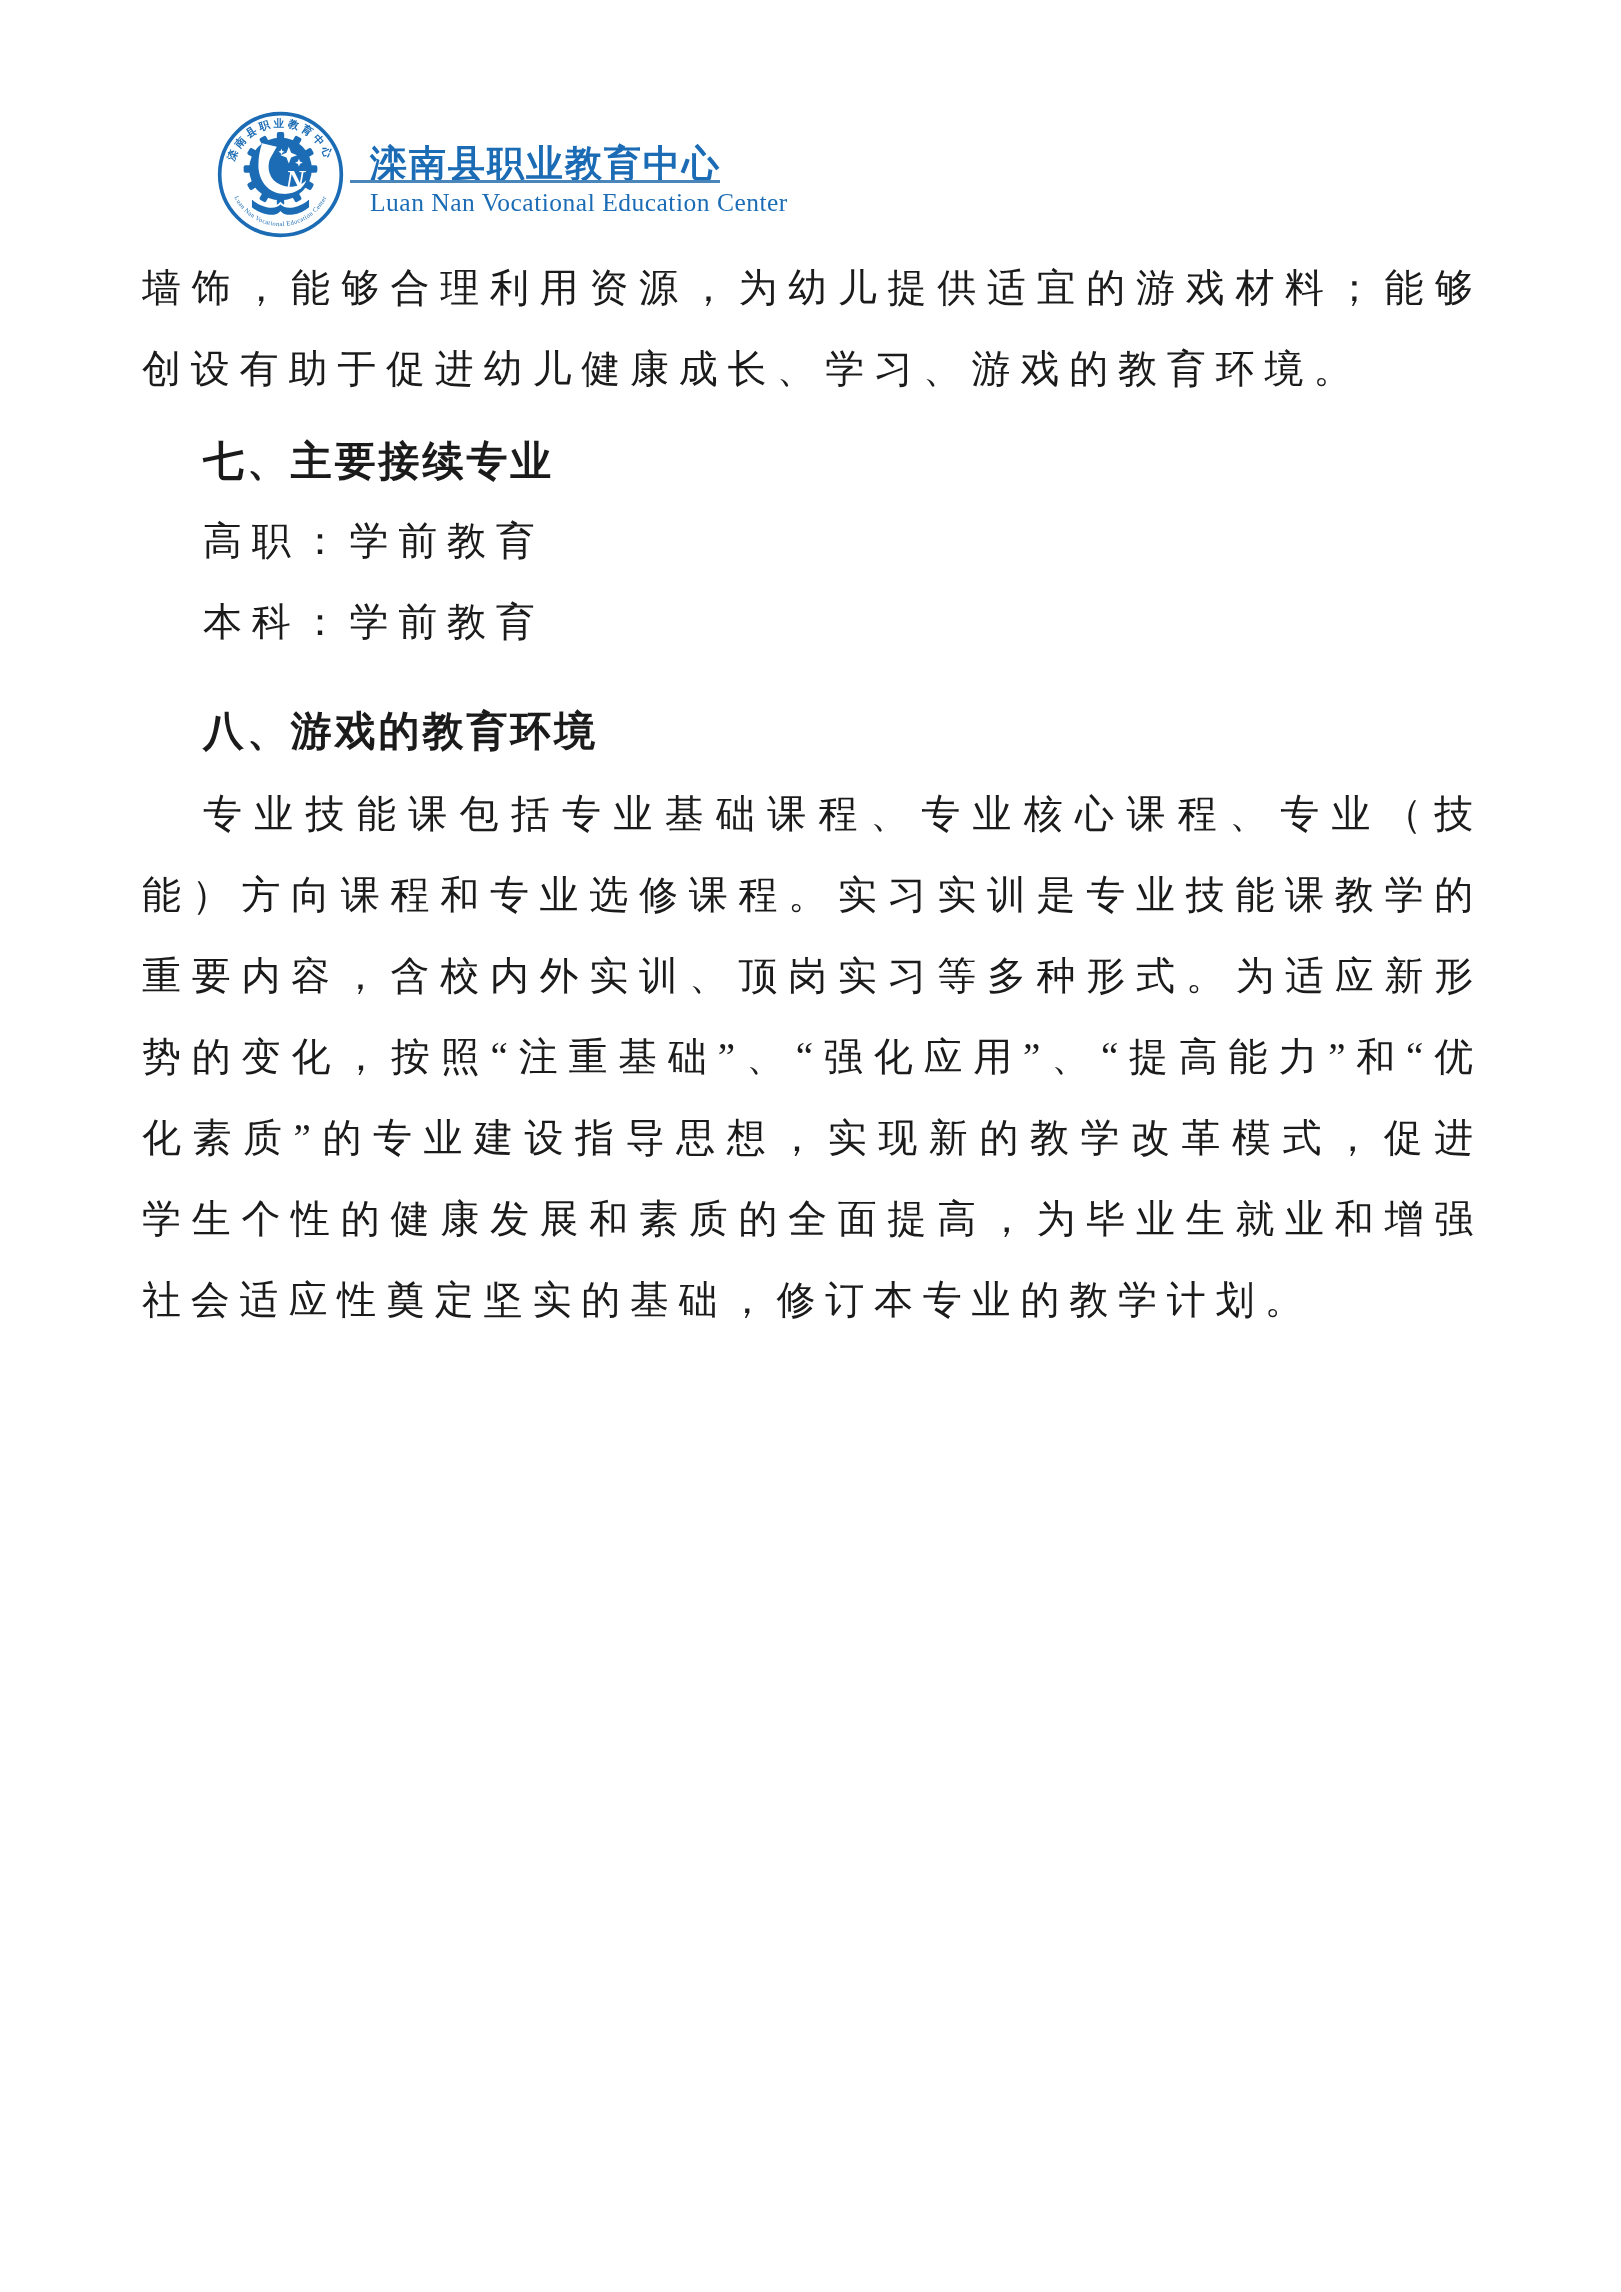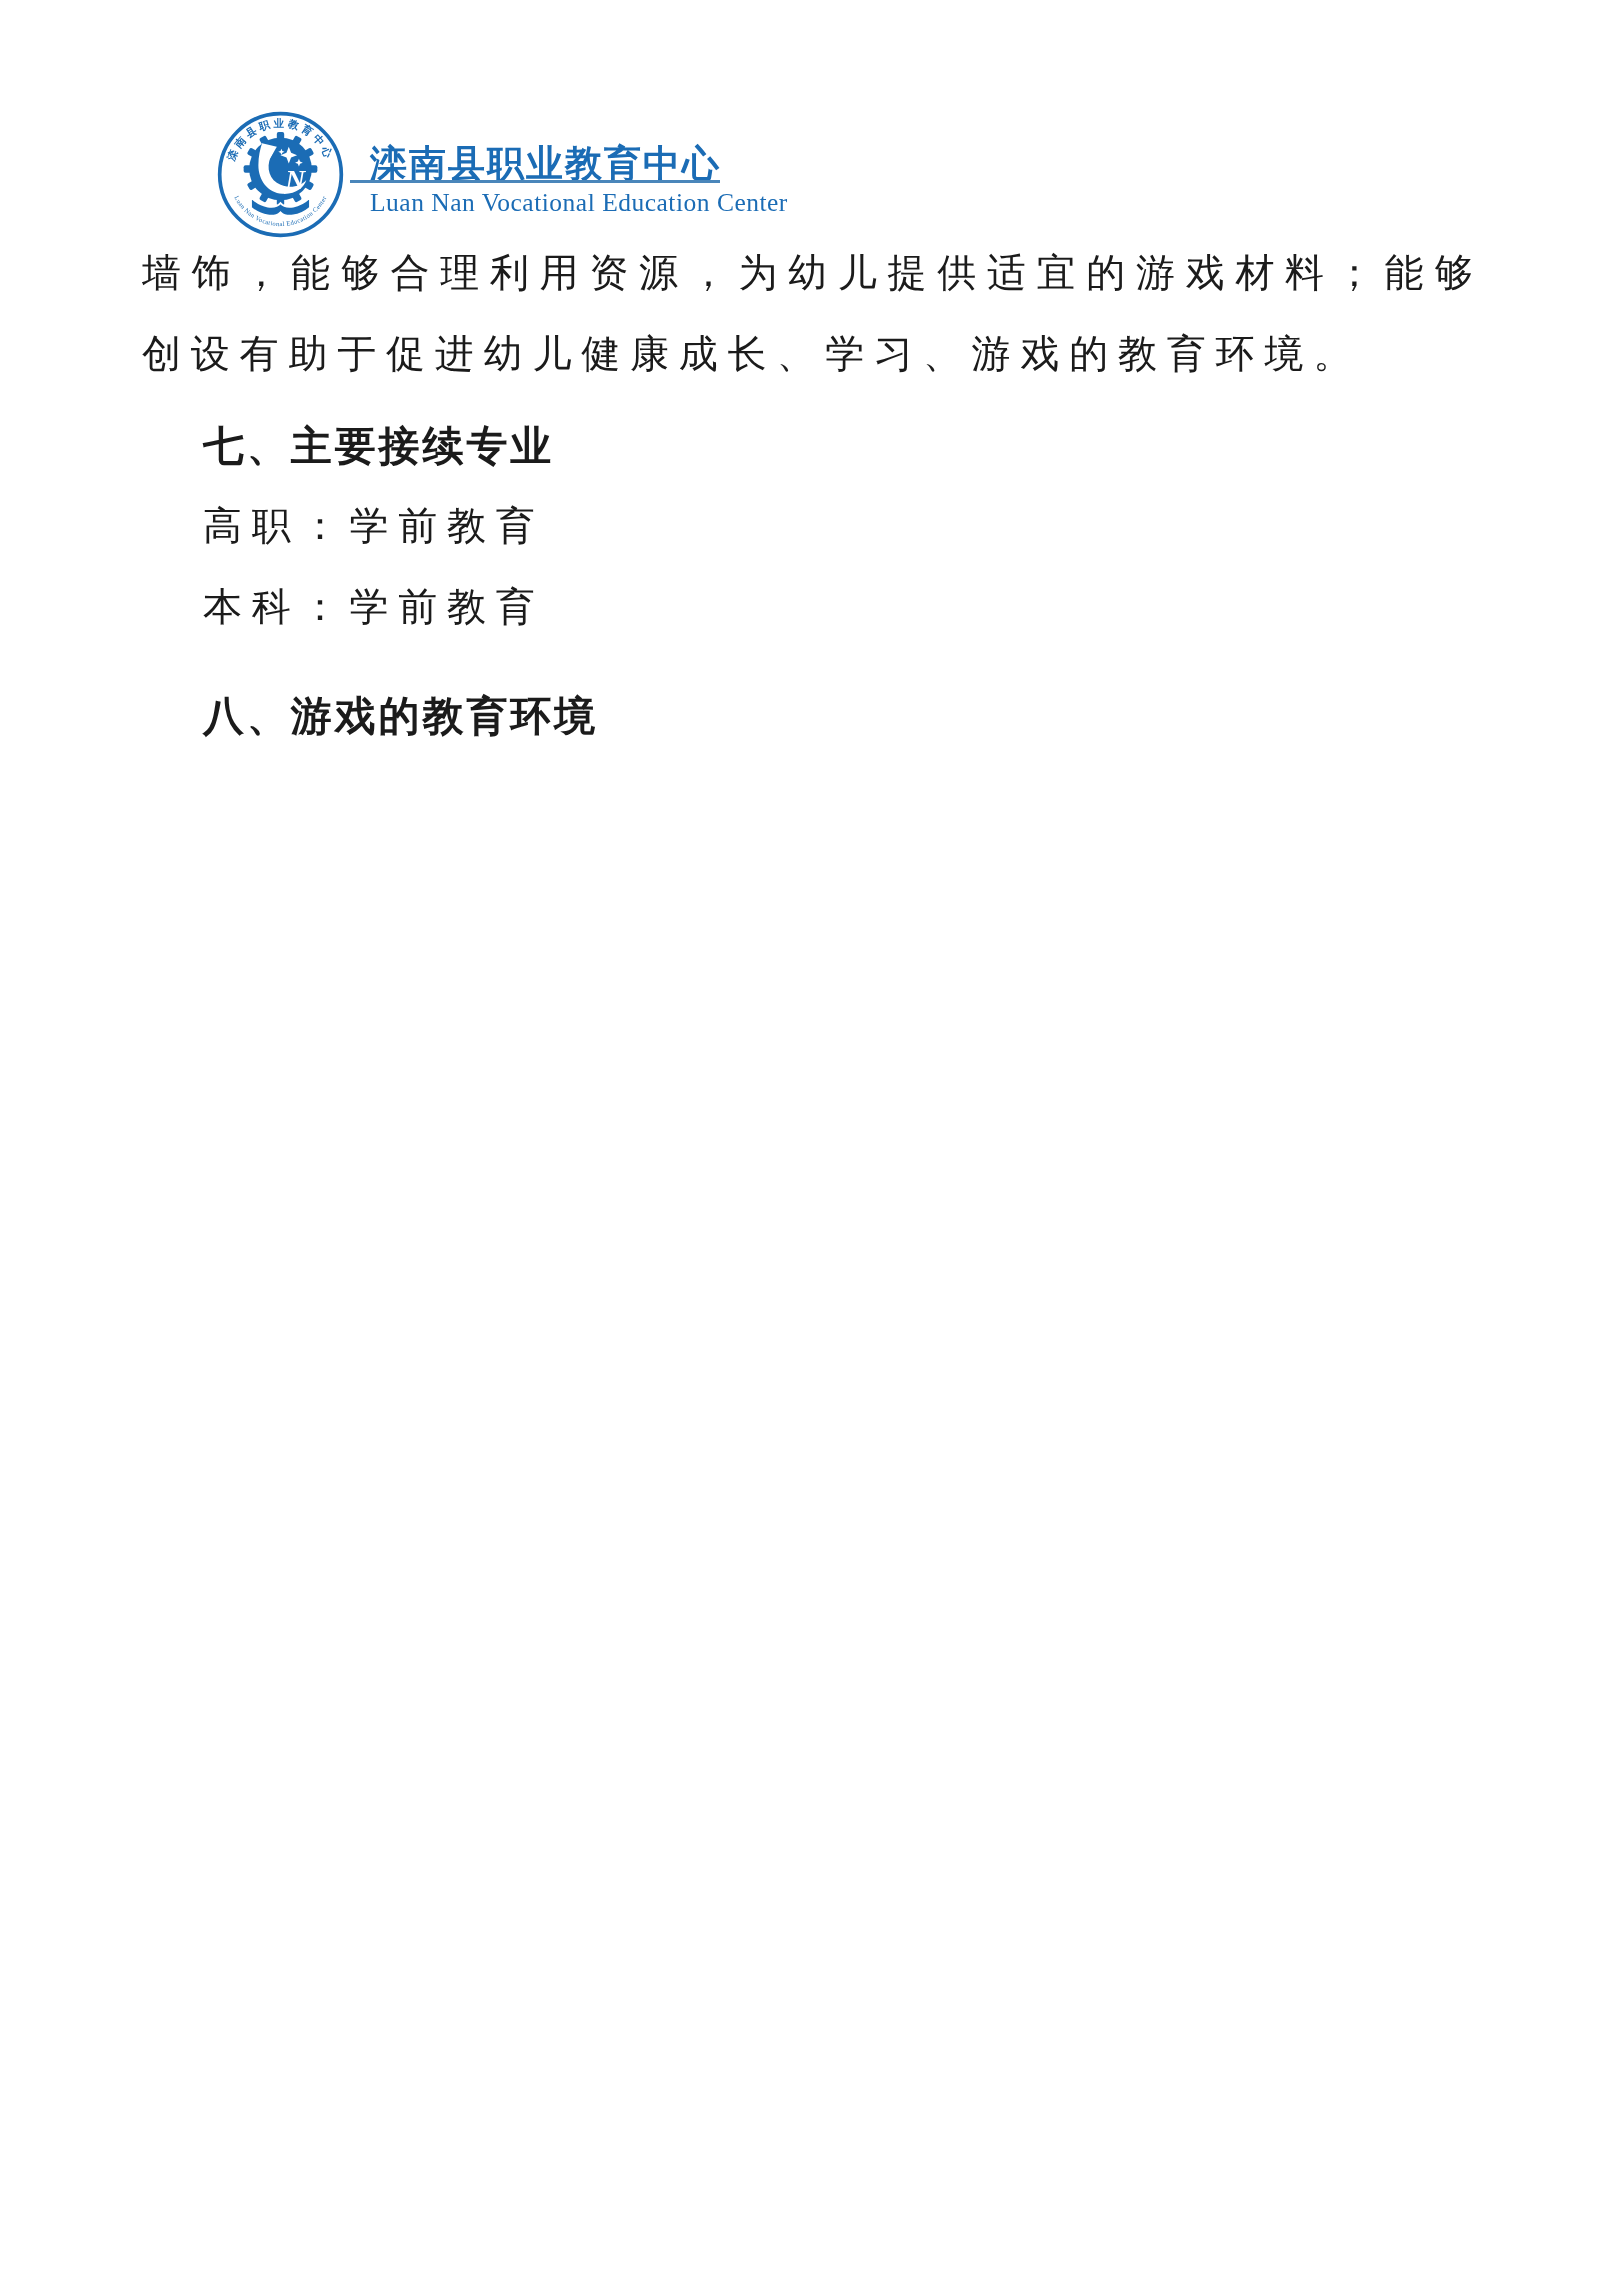--- a/index.html
+++ b/index.html
@@ -56,21 +56,21 @@
     position: absolute; left: 370px; top: 188px;
     font-size: 25.5px; letter-spacing: 0.5px;
     color: var(--brand);
     font-family: "Liberation Serif", "DejaVu Serif", serif;
     white-space: nowrap;
   }
 
   
   .doc-body {
     position: absolute;
-    top: 232px; left: 142px;
+    top: 247px; left: 142px;
     width: 1341px;
   }
   .para {
     font-size: 39px;
     line-height: 81px;
     letter-spacing: 9.8px;
     color: var(--ink);
     text-align: justify;
   }
   .para.indent { text-indent: 61px; }
@@ -172,16 +172,17 @@
   </header>
 
   <main class="doc-body">
     <p class="para">墙饰，能够合理利用资源，为幼儿提供适宜的游戏材料；能够创设有助于促进幼儿健康成长、学习、游戏的教育环境。</p>
 
     <h2 class="heading h-seven">七、主要接续专业</h2>
     <p class="para indent">高职：学前教育</p>
     <p class="para indent">本科：学前教育</p>
 
     <h2 class="heading h-eight">八、游戏的教育环境</h2>
+    <p class="para indent p-skill">专业技能课包括专业基础课程、专业核心课程、专业（技能）方向课程和专业选修课程。实习实训是专业技能课教学的重要内容，含校内外实训、顶岗实习等多种形式。为适应新形势的变化，按照“注重基础”、“强化应用”、“提高能力”和“优化素质”的专业建设指导思想，实现新的教学改革模式，促进学生个性的健康发展和素质的全面提高，为毕业生就业和增强社会适应性奠定坚实的基础，修订本专业的教学计划。</p>
   </main>
 
 </div>
 
 
 </body></html>

